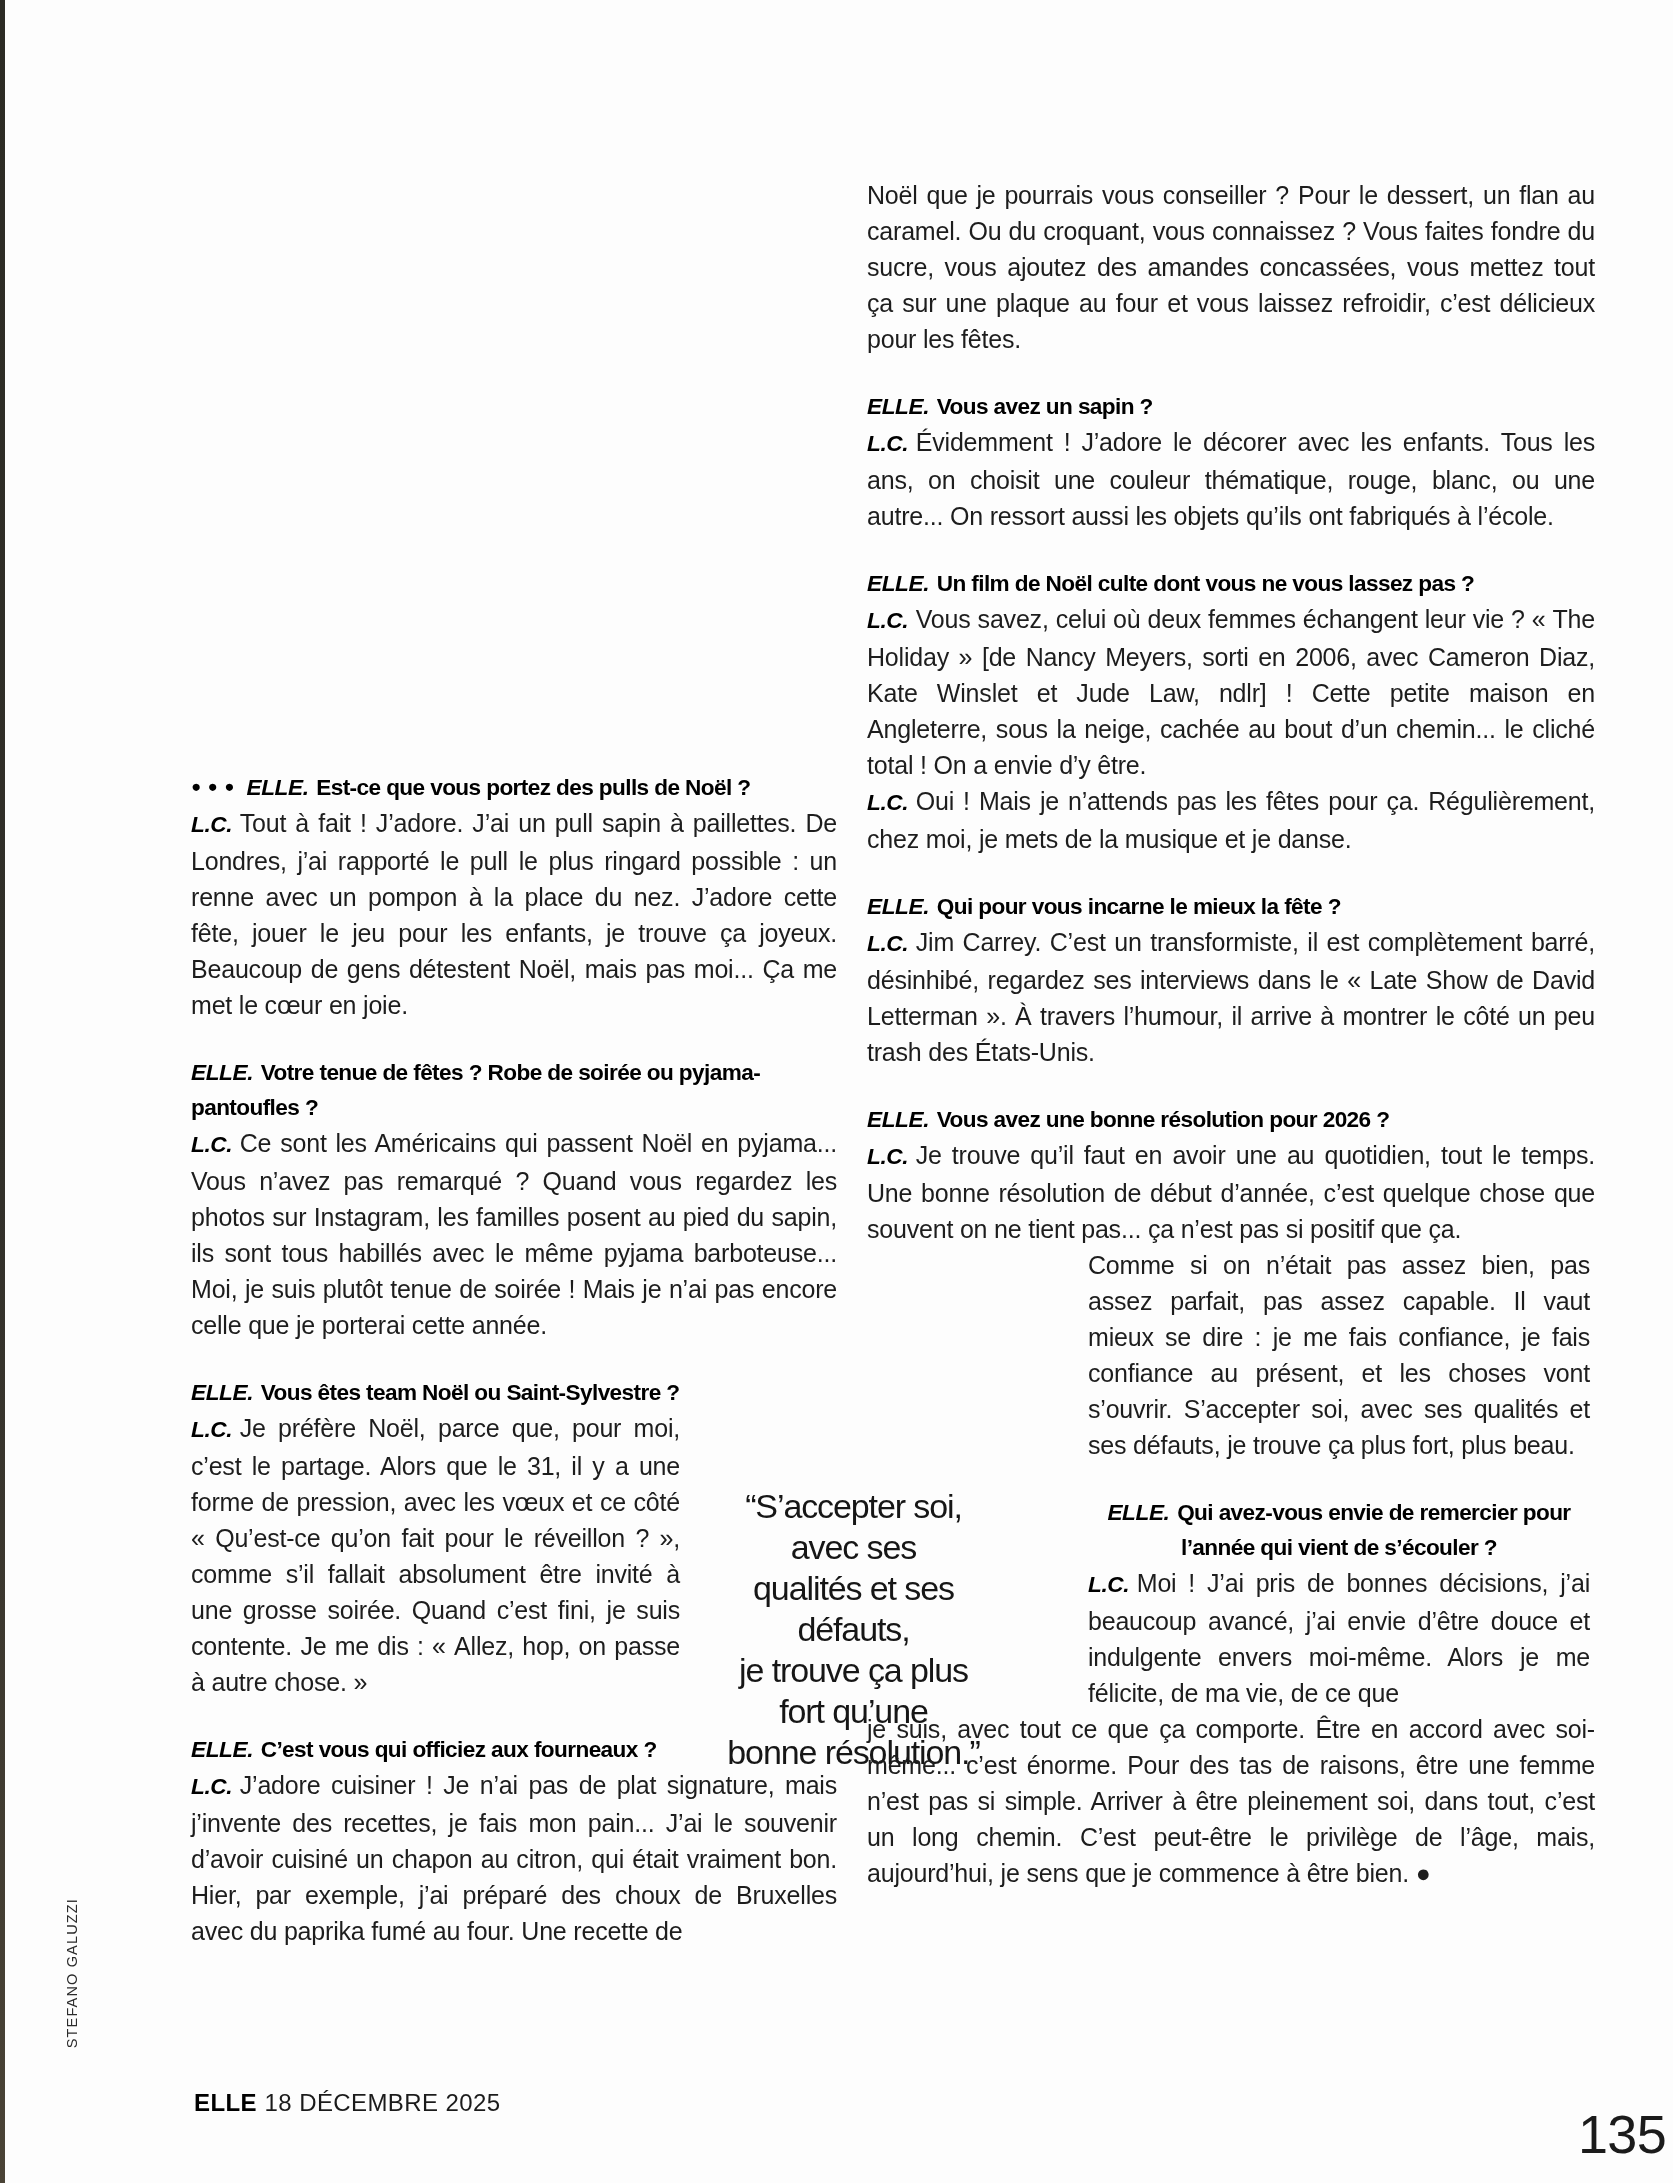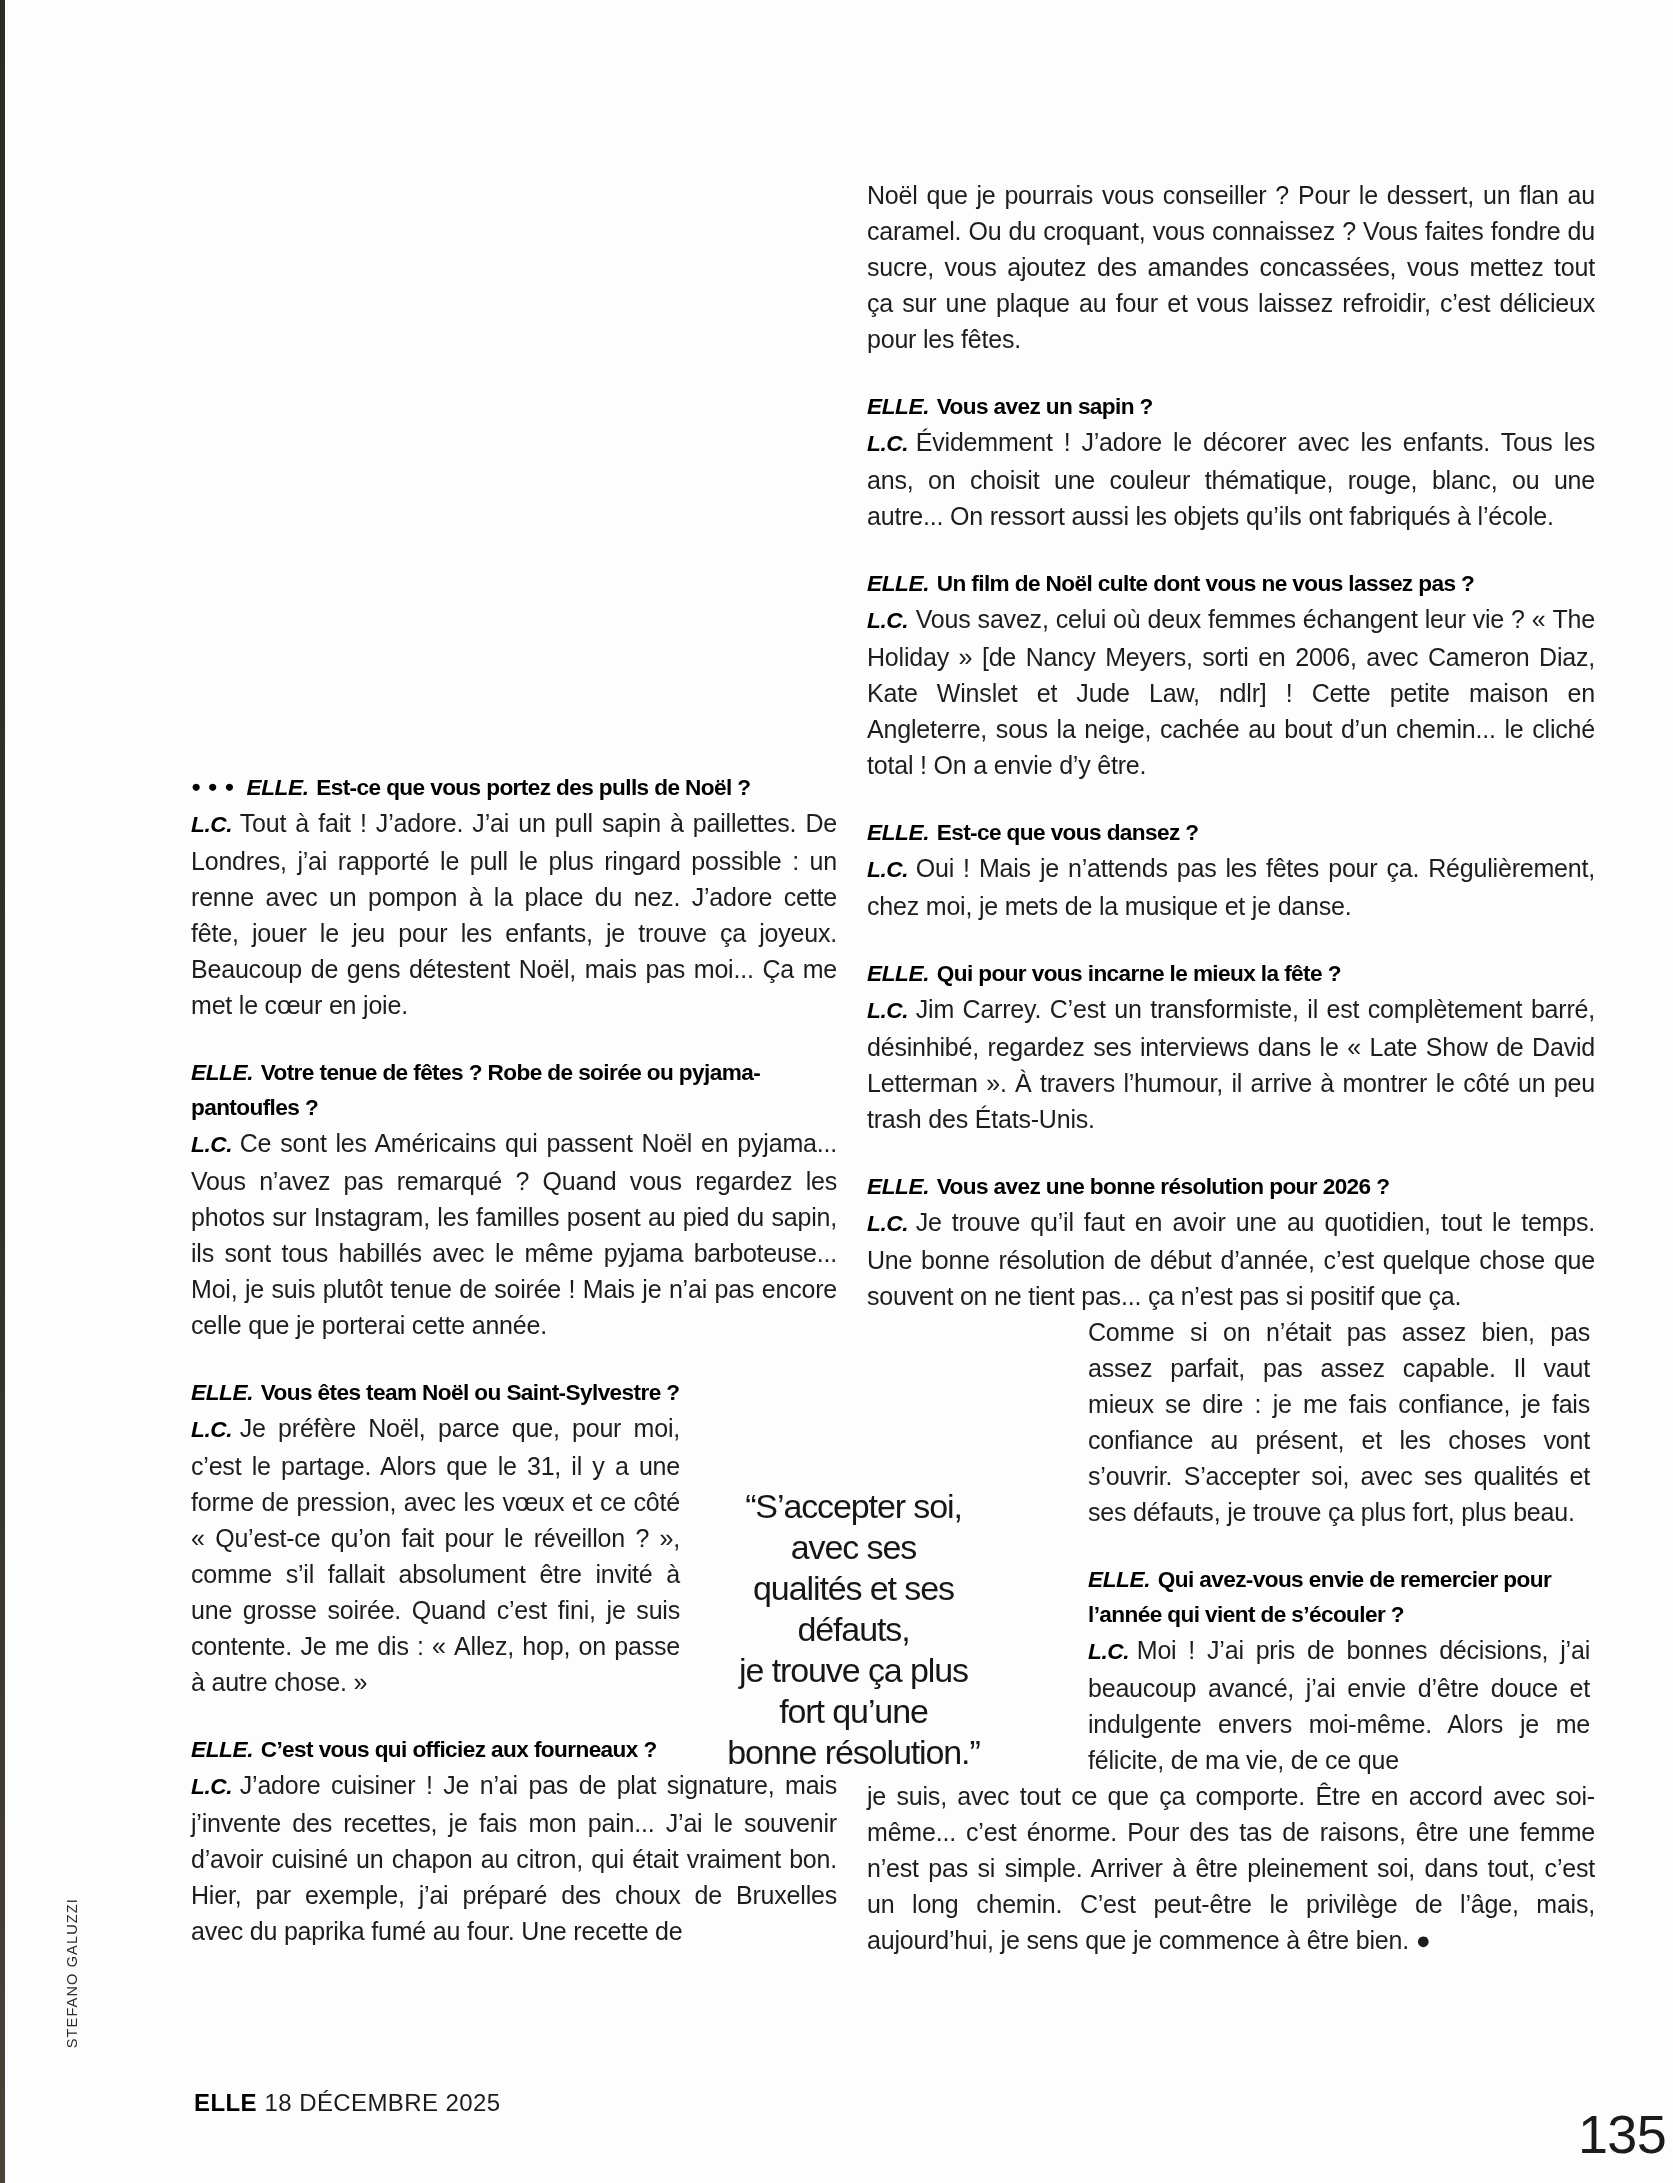--- a/index.html
+++ b/index.html
@@ -67,21 +67,21 @@
   .lbl {
     font-weight: 800;
     color: #000;
     letter-spacing: -0.4px;
     padding-right: 0.34em;
     font-size: 22.6px;
     font-style: italic;
   }
   .col-left .narrow { width: 489px; }
   .col-right .narrow { width: 502px; margin-left: 221px; }
-  .col-right .q.narrow { margin-top: 32px; }
+  .col-right .q.narrow { margin-top: 32px; text-align: center; }
   .bullets {
     font-size: 16.7px;
     letter-spacing: 6.5px;
     vertical-align: 2.9px;
     padding-right: 5.8px;
     color: #000;
   }
   .pull-quote {
     position: absolute;
     left: 659px;
@@ -144,21 +144,20 @@
     <div>fort qu’une</div>
     <div>bonne résolution.”</div>
   </aside>
 
   <section class="col-right">
     <p class="a cont"><span>Noël que je pourrais vous conseiller&nbsp;? Pour le dessert, un flan au caramel. Ou du croquant, vous connaissez&nbsp;? Vous faites fondre du sucre, vous ajoutez des amandes concassées, vous mettez tout ça sur une plaque au four et vous laissez refroidir, c’est délicieux pour les fêtes.</span></p>
     <p class="q"><span class="lbl">ELLE.</span><span>Vous avez un sapin&nbsp;?</span></p>
     <p class="a"><span class="lbl">L.C.</span><span>Évidemment&nbsp;! J’adore le décorer avec les enfants. Tous les ans, on choisit une couleur thématique, rouge, blanc, ou une autre... On ressort aussi les objets qu’ils ont fabriqués à l’école.</span></p>
     <p class="q"><span class="lbl">ELLE.</span><span>Un film de Noël culte dont vous ne vous lassez pas&nbsp;?</span></p>
     <p class="a"><span class="lbl">L.C.</span><span>Vous savez, celui où deux femmes échangent leur vie&nbsp;? «&nbsp;The Holiday&nbsp;» [de Nancy Meyers, sorti en 2006, avec Cameron Diaz, Kate Winslet et Jude Law, ndlr]&nbsp;! Cette petite maison en Angleterre, sous la neige, cachée au bout d’un chemin... le cliché total&nbsp;! On a envie d’y être.</span></p>
-    <p class="q"><span class="lbl">ELLE.</span><span>Est-ce que vous dansez&nbsp;?</span></p>
     <p class="a"><span class="lbl">L.C.</span><span>Oui&nbsp;! Mais je n’attends pas les fêtes pour ça. Régulièrement, chez moi, je mets de la musique et je danse.</span></p>
     <p class="q"><span class="lbl">ELLE.</span><span>Qui pour vous incarne le mieux la fête&nbsp;?</span></p>
     <p class="a"><span class="lbl">L.C.</span><span>Jim Carrey. C’est un transformiste, il est complètement barré, désinhibé, regardez ses interviews dans le «&nbsp;Late Show de David Letterman&nbsp;». À travers l’humour, il arrive à montrer le côté un peu trash des États-Unis.</span></p>
     <p class="q"><span class="lbl">ELLE.</span><span>Vous avez une bonne résolution pour 2026&nbsp;?</span></p>
     <p class="a"><span class="lbl">L.C.</span><span>Je trouve qu’il faut en avoir une au quotidien, tout le temps. Une bonne résolution de début d’année, c’est quelque chose que souvent on ne tient pas... ça n’est pas si positif que ça.</span></p>
     <p class="a narrow cont"><span>Comme si on n’était pas assez bien, pas assez parfait, pas assez capable. Il vaut mieux se dire&nbsp;: je me fais confiance, je fais confiance au présent, et les choses vont s’ouvrir. S’accepter soi, avec ses qualités et ses défauts, je trouve ça plus fort, plus beau.</span></p>
     <p class="q narrow"><span class="lbl">ELLE.</span><span>Qui avez-vous envie de remercier pour l’année qui vient de s’écouler&nbsp;?</span></p>
     <p class="a narrow"><span class="lbl">L.C.</span><span>Moi&nbsp;! J’ai pris de bonnes décisions, j’ai beaucoup avancé, j’ai envie d’être douce et indulgente envers moi-même. Alors je me félicite, de ma vie, de ce que</span></p>
     <p class="a cont"><span>je suis, avec tout ce que ça comporte. Être en accord avec soi-même... c’est énorme. Pour des tas de raisons, être une femme n’est pas si simple. Arriver à être pleinement soi, dans tout, c’est un long chemin. C’est peut-être le privilège de l’âge, mais, aujourd’hui, je sens que je commence à être bien. ●</span></p>
   </section>

